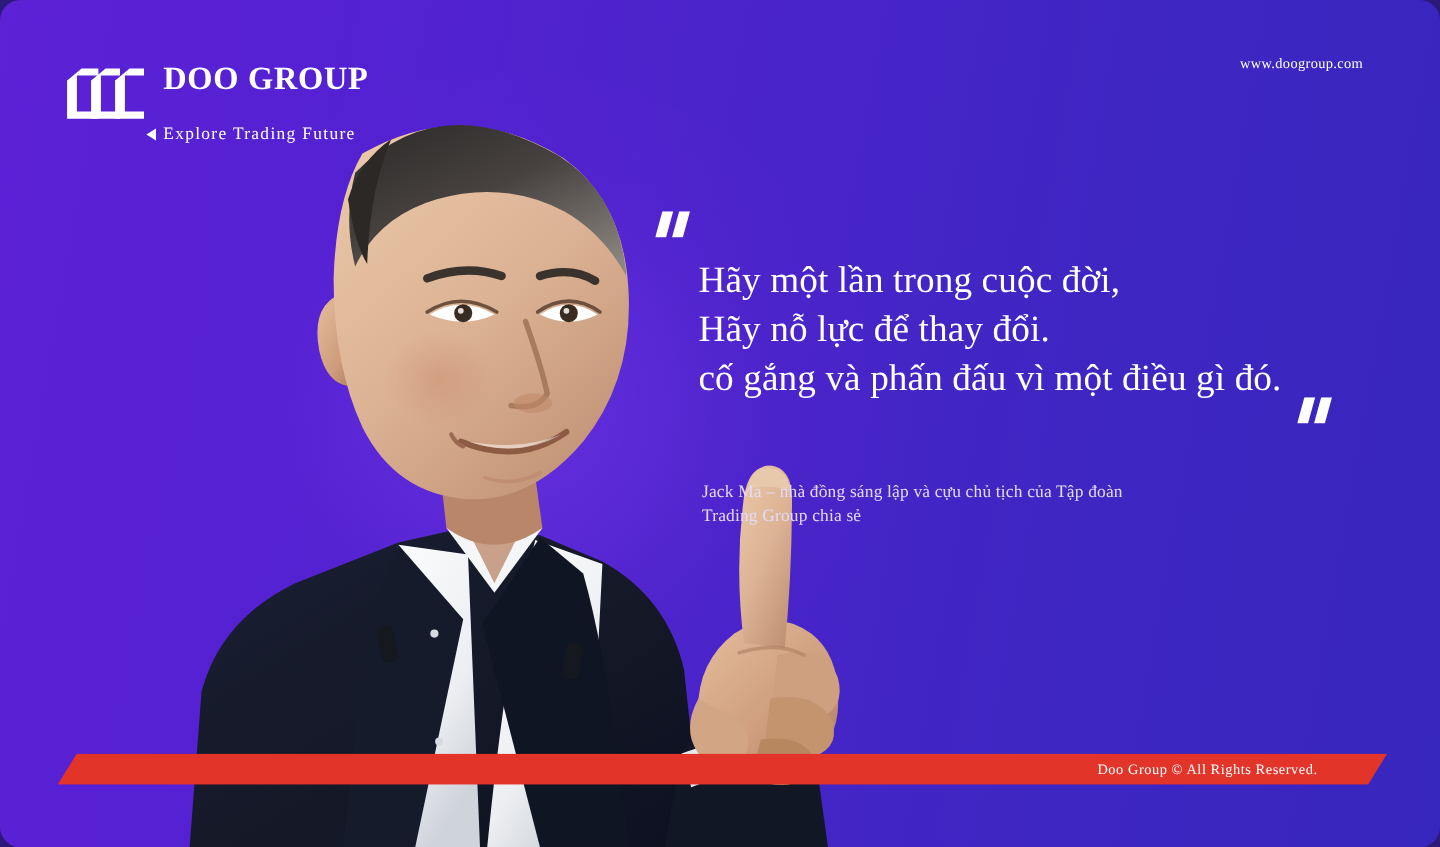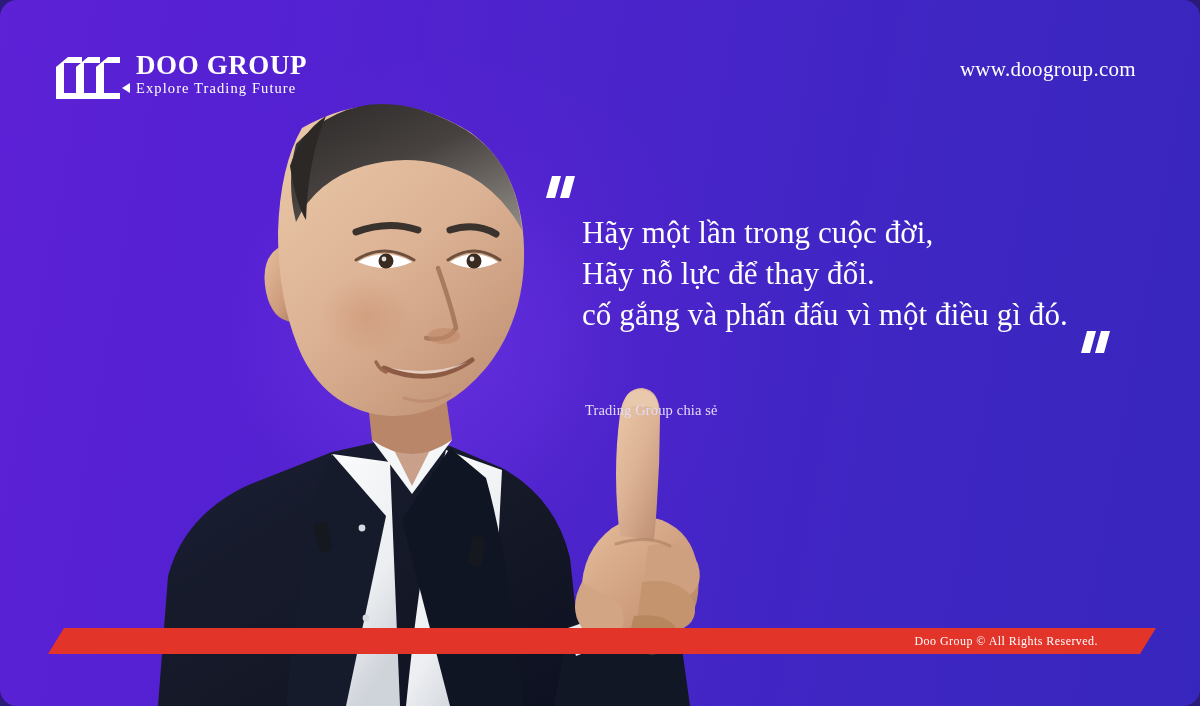--- a/index.html
+++ b/index.html
@@ -53,21 +53,21 @@
     color: #ffffff;
     font-size: 27px;
     font-weight: bold;
     letter-spacing: 0.6px;
     line-height: 1;
     margin-top: 2px;
   }
   .logo-tagline-row {
     display: flex;
     align-items: center;
-    margin-top: 2px;
+    margin-top: 26px;
   }
   .tag-tri {
     width: 0;
     height: 0;
     border-top: 5px solid transparent;
     border-bottom: 5px solid transparent;
     border-right: 8px solid #ffffff;
     margin-right: 6px;
     margin-left: -14px;
   }
@@ -76,23 +76,23 @@
     font-size: 14.5px;
     letter-spacing: 1.1px;
     line-height: 1;
     font-weight: 500;
   }
 
   
   .site-url {
     position: absolute;
     right: 64px;
-    top: 57px;
-    color: #ffffff;
-    font-size: 21px;
+    top: 46px;
+    color: #ffffff;
+    font-size: 12px;
     letter-spacing: 0.3px;
   }
 
   
   .portrait {
     position: absolute;
     left: 150px;
     bottom: 0;
     width: 560px;
     height: 690px;
@@ -312,20 +312,21 @@
       <span class="ql">Hãy nỗ lực để thay đổi.</span>
       <span class="ql">cố gắng và phấn đấu vì một điều gì đó.</span>
     </div>
 
     <svg class="quote-close" viewBox="0 0 34 22">
       <path d="M 6 0 L 15 0 L 9 22 L 0 22 Z" fill="#ffffff"></path>
       <path d="M 20 0 L 29 0 L 23 22 L 14 22 Z" fill="#ffffff"></path>
     </svg>
 
     <div class="attribution">
+      <span class="al">Jack Ma – nhà đồng sáng lập và cựu chủ tịch của Tập đoàn</span>
       <span class="al">Trading Group chia sẻ</span>
     </div>
   </div>
 
   <div class="footer-bar">
     <span class="footer-text">Doo Group © All Rights Reserved.</span>
   </div>
 
 </div>
 

